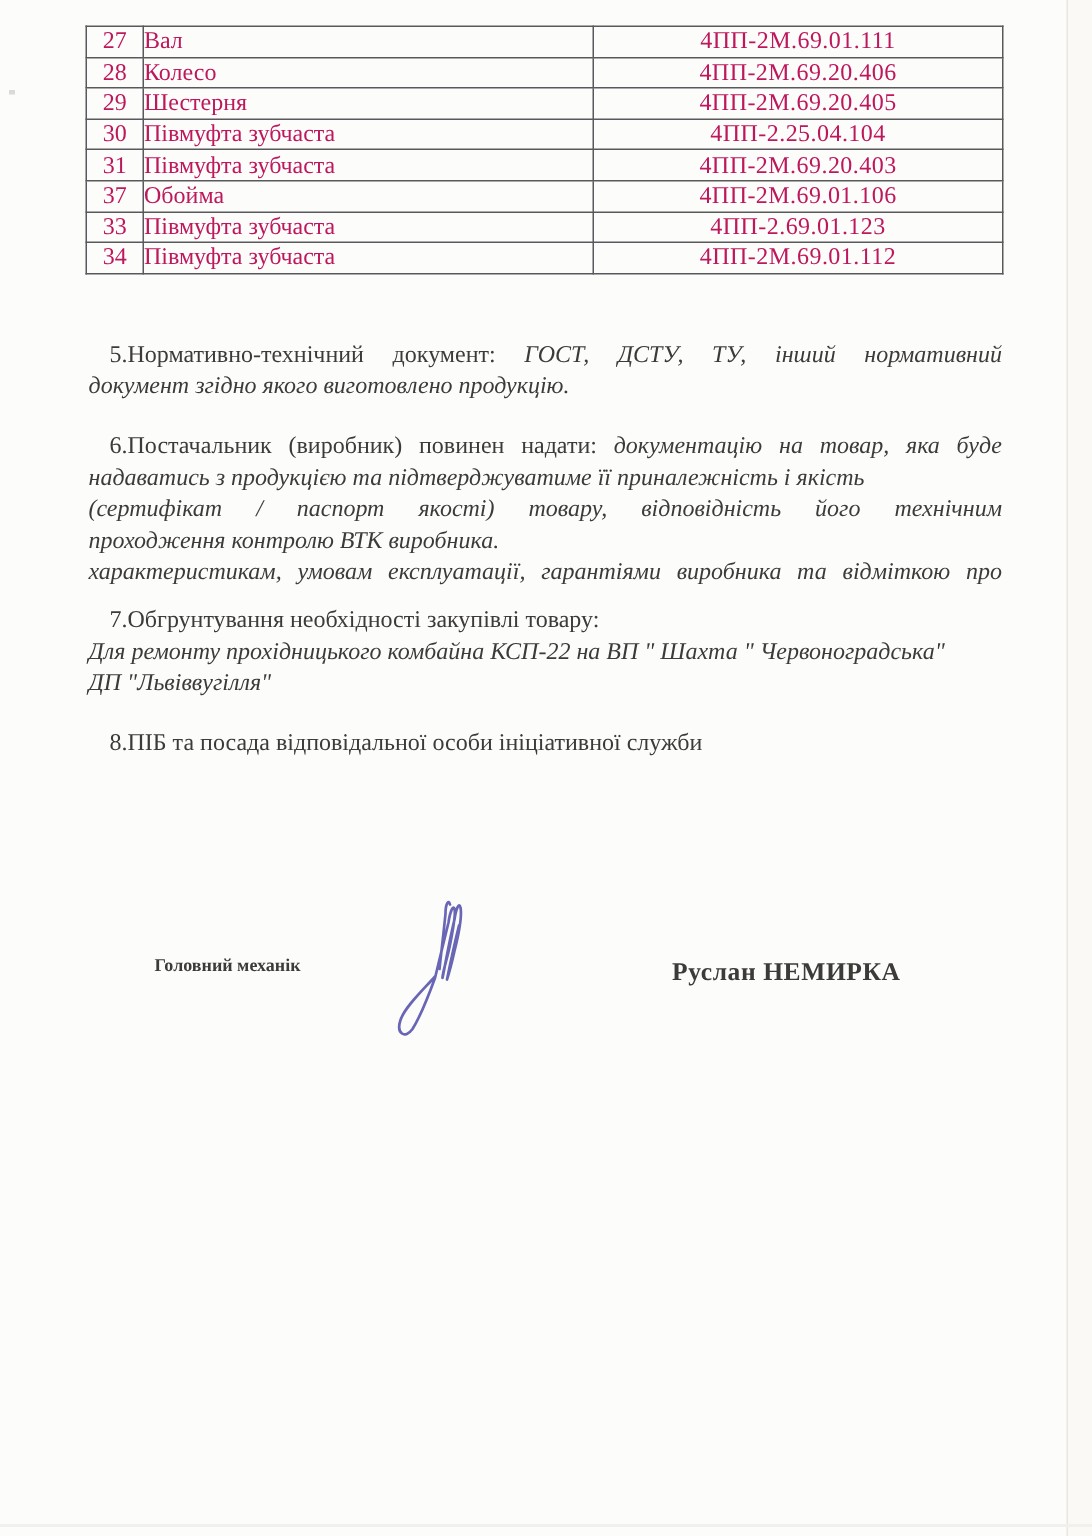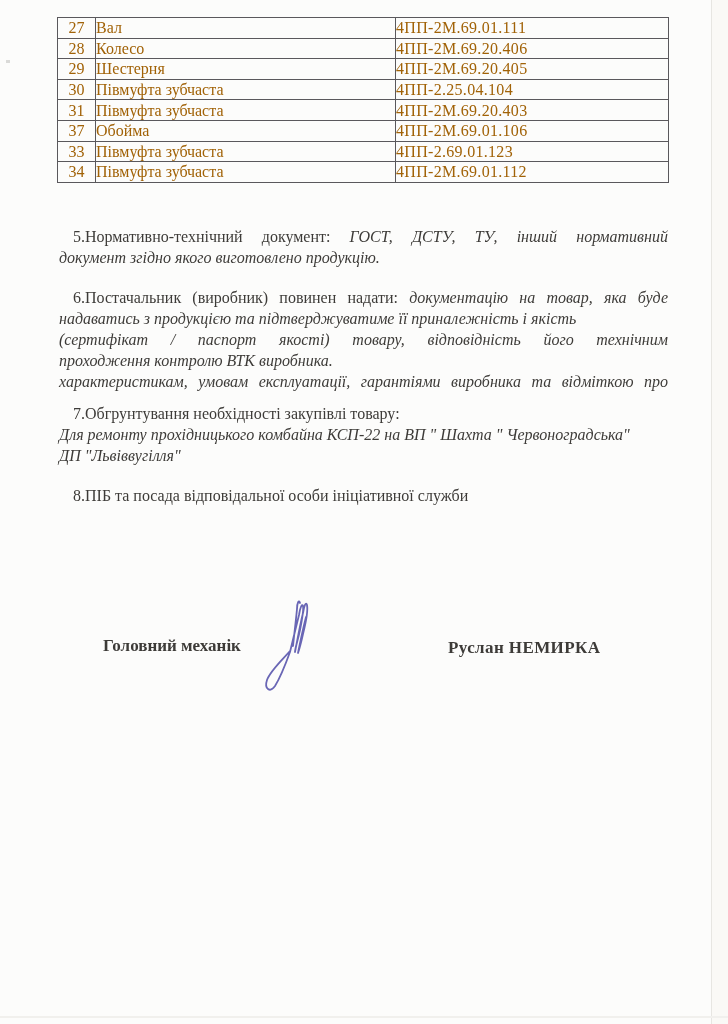--- a/index.html
+++ b/index.html
@@ -17,39 +17,39 @@
   .speck { position:absolute; left:6px; top:60px; width:4px; height:3px; background:#ccccc9; opacity:.7; }
 
   
   table.parts {
     position:absolute; top:17px; left:57px; width:611px;
     border-collapse:collapse; table-layout:fixed;
   }
   table.parts td {
     border:1px solid #5a585c;
     font-size:16px; line-height:19px; height:19.6px;
-    padding:0; color:#a16207; overflow:hidden; white-space:nowrap;
+    padding:0; color:#be185d; overflow:hidden; white-space:nowrap;
   }
   td.c-num  { text-align:center; }
   td.c-name { padding-left:9px; }
-  td.c-code { text-align:left; letter-spacing:0.3px; }
+  td.c-code { text-align:center; letter-spacing:0.3px; }
 
   
   .block { position:absolute; left:59px; width:609px; font-size:16px; line-height:21px; }
   .line { min-height:21px; }
   .indent { text-indent:14px; }
   .just { text-align:justify; text-align-last:justify; }
   .it { font-style:italic; }
   .p5 { top:226px; }
   .p6 { top:287px; }
   .p7 { top:403px; }
   .p8 { top:485px; }
 
   
-  .sig-title { position:absolute; left:103px; top:636px; font-size:17px; font-weight:bold; white-space:nowrap; }
+  .sig-title { position:absolute; left:103px; top:636px; font-size:12px; font-weight:bold; white-space:nowrap; }
   .sig-name  { position:absolute; left:448px; top:638px; font-size:17px; font-weight:bold; letter-spacing:0.4px; white-space:nowrap; }
   .sig-svg   { position:absolute; left:259px; top:596px; width:62px; height:97px; }
 </style>
 </head>
 <body>
 
 <div class="page">
 
   <div class="edge-strip"></div>
   <div class="edge-line"></div>

